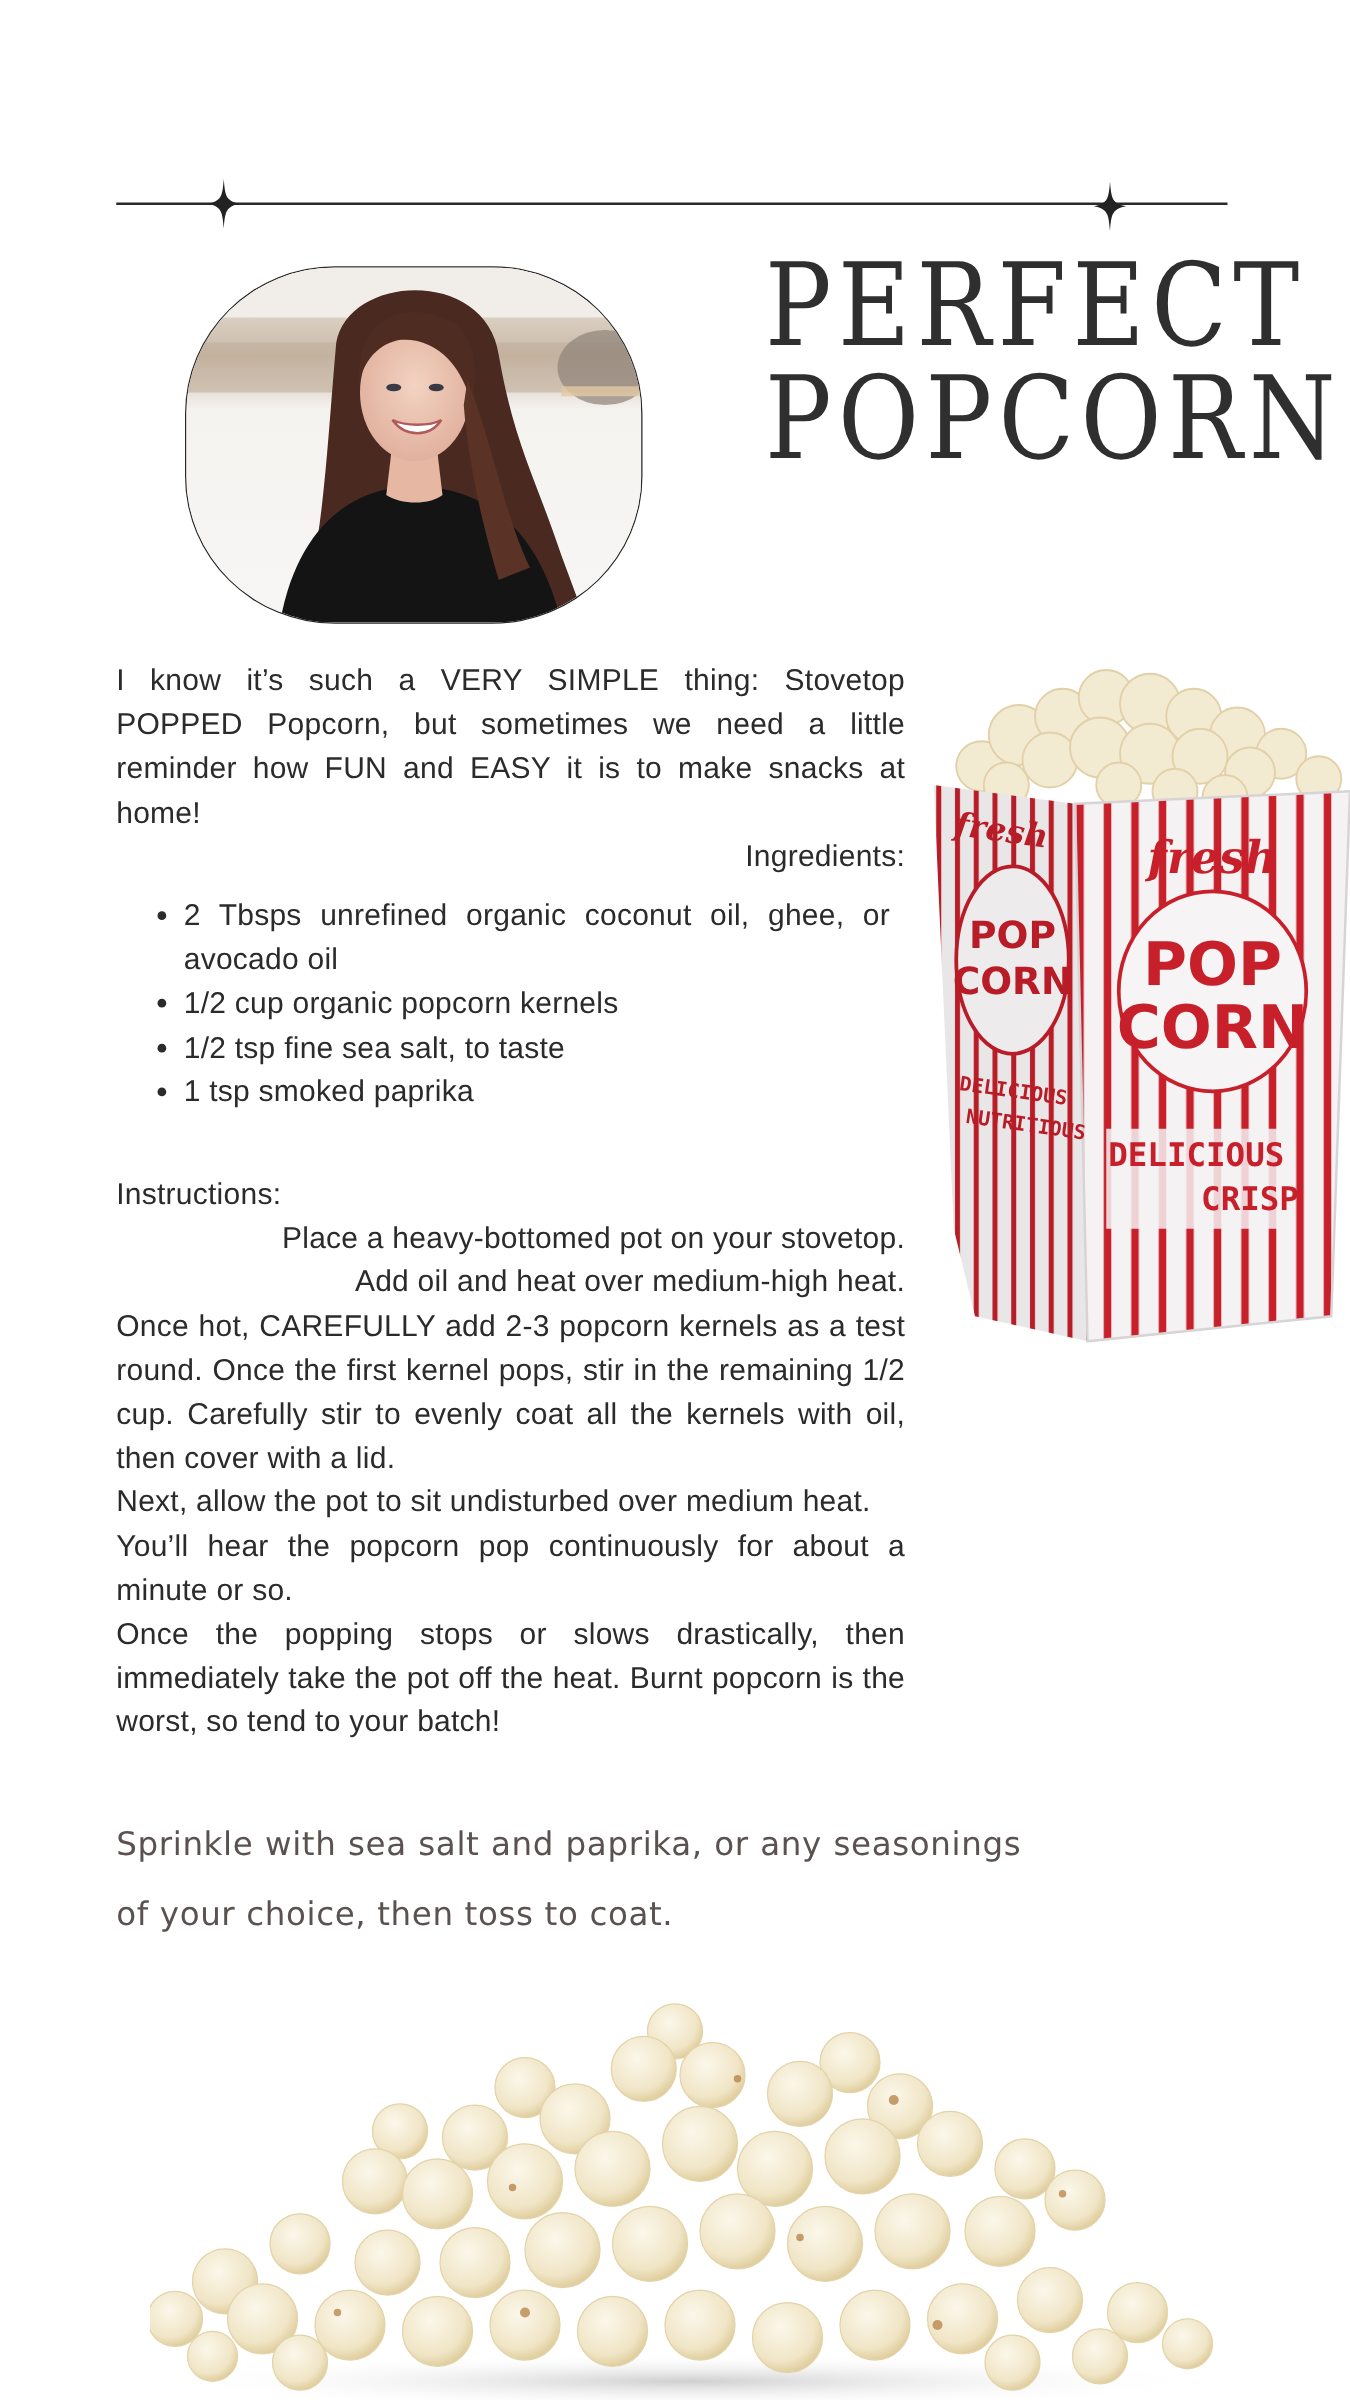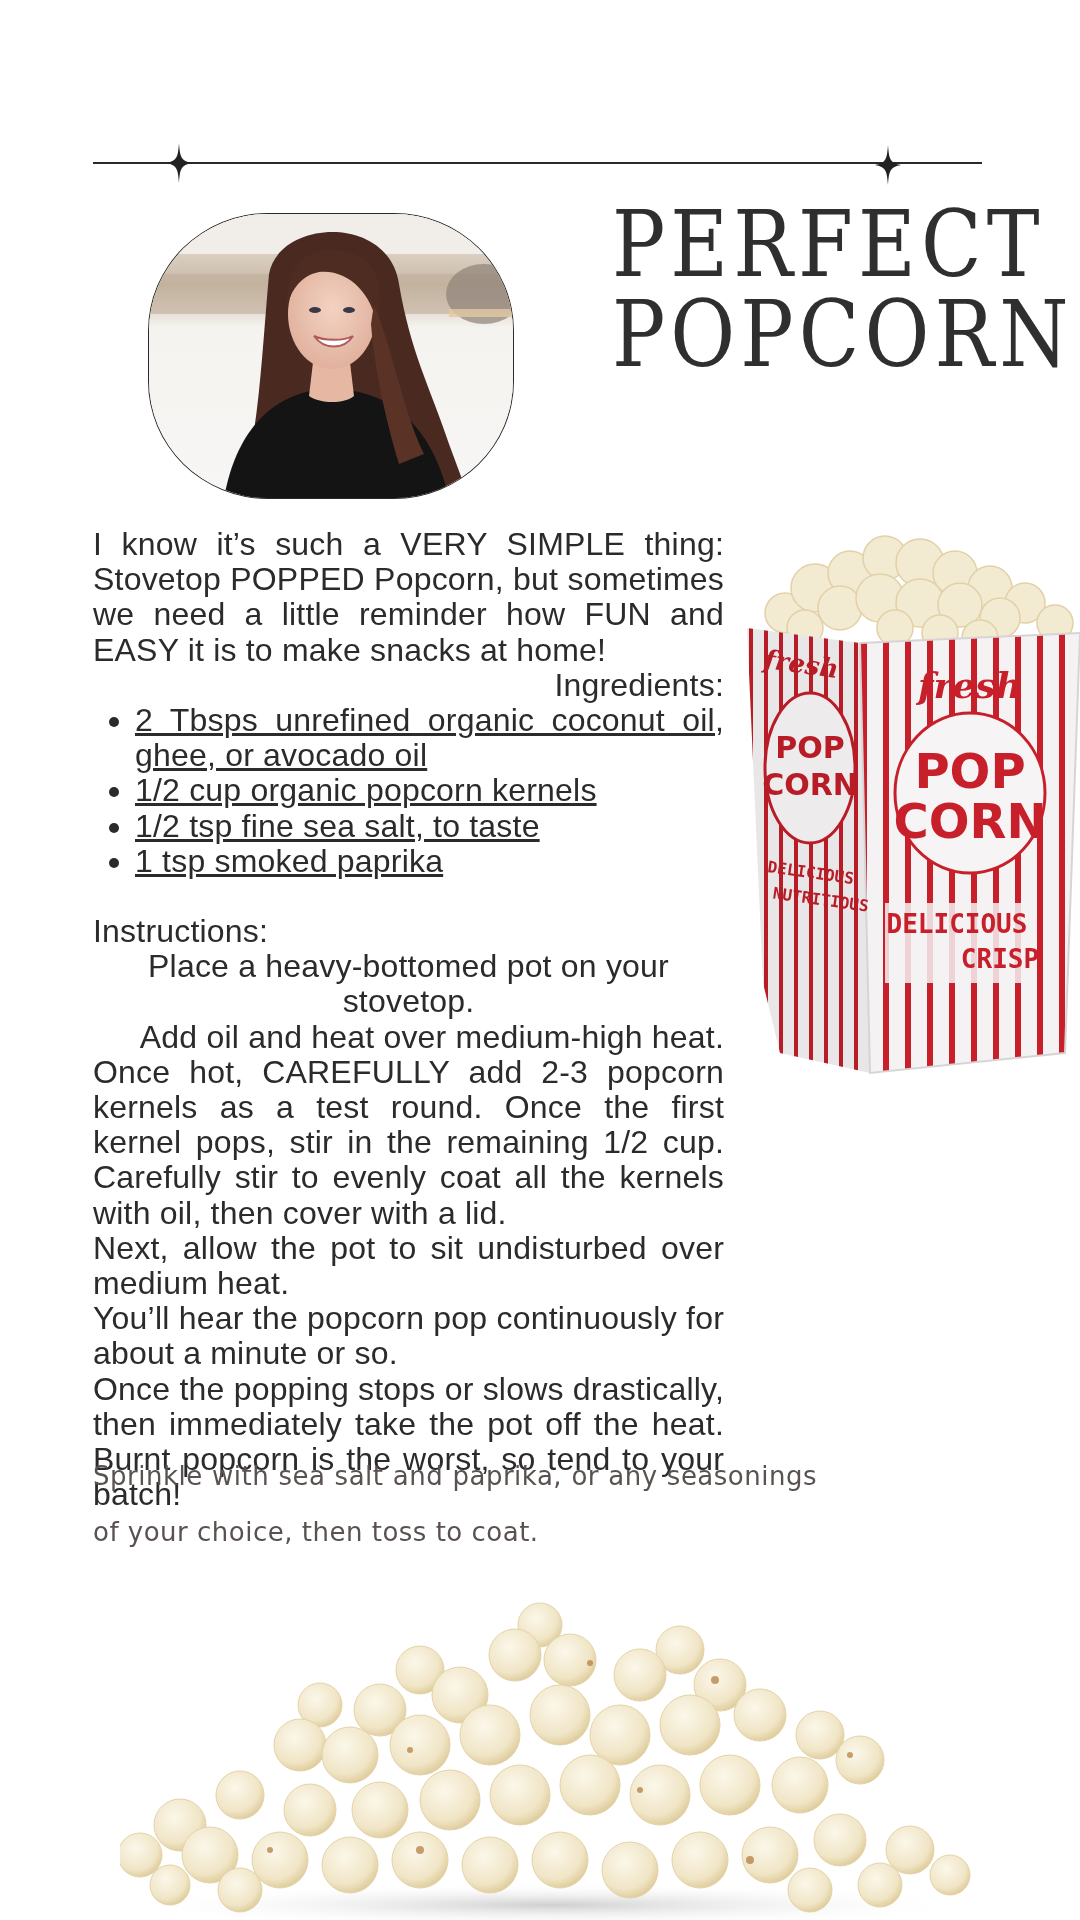--- a/index.html
+++ b/index.html
@@ -16,23 +16,23 @@
   .title { left: 580px; top: 200px; width: 456px; color: #2f2f2f;
            font-family: "DejaVu Serif", "Liberation Serif", serif; font-weight: normal; margin: 0; }
   .title span { display: block; font-size: 92px; line-height: 90px; letter-spacing: 6px; transform: scaleX(0.86); transform-origin: center; }
 
   
   .photo { left: 148px; top: 213px; width: 364px; height: 284px; border: 1.5px solid #2a2a2a;
            border-radius: 120px / 118px; overflow: hidden; background: #e9e4dd; }
   .photo svg { display: block; width: 100%; height: 100%; }
 
   
-  .body { left: 93px; top: 527px; width: 631px; color: #2b2b2b; font-size: 32px; line-height: 35.2px; letter-spacing: 0.2px; }
+  .body { left: 93px; top: 527px; width: 631px; color: #2b2b2b; font-size: 24px; line-height: 35.2px; letter-spacing: 0.2px; }
   .body p { margin: 0; text-align: justify; }
-  .body ul { margin: 0; padding-left: 42px; text-decoration: underline; }
+  .body ul { margin: 12px; padding-left: 42px; }
   .body ul li { text-align: justify; padding-left: 0; }
   .body .gap { height: 35px; }
 
   
   .box { left: 745px; top: 533px; width: 335px; height: 545px; }
   .box svg { width: 100%; height: 100%; display: block; }
 
   
   .sprinkle { left: 93px; top: 1448px; width: 724px; color: #5a5250; font-size: 26px; line-height: 56px;
               text-align: justify; letter-spacing: 0.5px; margin: 0; font-family: "DejaVu Sans", sans-serif; font-weight: normal; }
@@ -99,21 +99,21 @@
   <p>I know it’s such a VERY SIMPLE thing: Stovetop POPPED Popcorn, but sometimes we need a little reminder how FUN and EASY it is to make snacks at home!</p>
   <p style="text-align:right">Ingredients:</p>
   <ul>
     <li>2 Tbsps unrefined organic coconut oil, ghee, or avocado oil</li>
     <li>1/2 cup organic popcorn kernels</li>
     <li>1/2 tsp fine sea salt, to taste</li>
     <li>1 tsp smoked paprika</li>
   </ul>
   <div class="gap"></div>
   <p style="text-align:left">Instructions:</p>
-  <p style="text-align:center">Place a heavy-bottomed pot on your stovetop.</p>
+  <p style="text-align:right">Place a heavy-bottomed pot on your stovetop.</p>
   <p style="text-align:right">Add oil and heat over medium-high heat.</p>
   <p>Once hot, CAREFULLY add 2-3 popcorn kernels as a test round. Once the first kernel pops, stir in the remaining 1/2 cup. Carefully stir to evenly coat all the kernels with oil, then cover with a lid.</p>
   <p>Next, allow the pot to sit undisturbed over medium heat.</p>
   <p>You’ll hear the popcorn pop continuously for about a minute or so.</p>
   <p>Once the popping stops or slows drastically, then immediately take the pot off the heat. Burnt popcorn is the worst, so tend to your batch!</p>
 </div>
 
 <div class="abs box">
   <svg viewBox="0 0 335 545">
     <defs>

